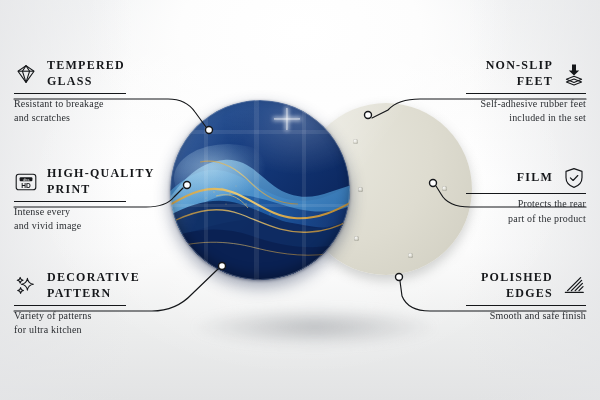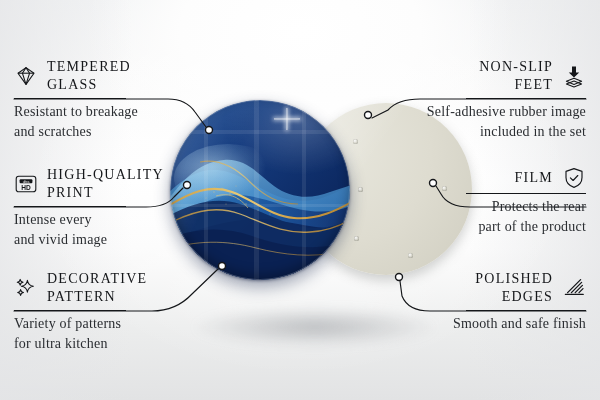--- a/index.html
+++ b/index.html
@@ -81,27 +81,27 @@
   
   .leaders{position:absolute;left:0;top:0;width:600px;height:400px;}
 
   
   .callout{position:absolute;}
   .callout.left{left:14px;text-align:left;}
   .callout.right{right:14px;text-align:right;}
   .co-head{display:flex;align-items:center;gap:9px;}
   .callout.right .co-head{flex-direction:row-reverse;}
   .co-title{
-    font-size:14px;font-weight:400;letter-spacing:1.25px;color:#15171a;
+    font-size:12px;font-weight:700;letter-spacing:1.25px;color:#15171a;
     line-height:1.32;text-transform:uppercase;white-space:nowrap;
   }
   .co-icon{width:24px;height:24px;flex:0 0 24px;display:block;}
   .co-rule{height:1.1px;background:#15171a;margin-top:3px;}
   .co-sub{
-    font-size:14px;color:#2a2d31;line-height:1.45;margin-top:3px;letter-spacing:.2px;
+    font-size:10px;color:#2a2d31;line-height:1.45;margin-top:3px;letter-spacing:.2px;
     white-space:pre-line;
   }
 
   .c1{top:58px;}  .c1 .co-rule{width:112px;}
   .c2{top:166px;} .c2 .co-rule{width:112px;}
   .c3{top:270px;} .c3 .co-rule{width:112px;}
   .c4{top:58px;}  .c4 .co-rule{width:120px;margin-left:auto;}
   .c5{top:166px;} .c5 .co-rule{width:120px;margin-left:auto;}
   .c6{top:270px;} .c6 .co-rule{width:120px;margin-left:auto;}
 </style>
@@ -281,21 +281,21 @@
         <path d="M10 2.6 H14 V8.4 H17.2 L12 13.4 L6.8 8.4 H10 Z" fill="#15171a" stroke="none"></path>
         <path d="M12 14.2 L19.6 17.3 L12 20.4 L4.4 17.3 Z"></path>
         <path d="M12 17.0 L19.6 19.9 L12 22.9 L4.4 19.9 Z"></path>
       </svg>
       <div class="co-title">
         <div>NON-SLIP</div>
         <div>FEET</div>
       </div>
     </div>
     <div class="co-rule"></div>
-    <div class="co-sub">Self-adhesive rubber image
+    <div class="co-sub">Self-adhesive rubber feet
 included in the set</div>
   </div>
 
   <div class="callout right c5">
     <div class="co-head">
       <svg class="co-icon" viewBox="0 0 24 24" fill="none" stroke="#15171a" stroke-width="1.15" stroke-linejoin="round" stroke-linecap="round">
         <path d="M12 2.6 L20 5.4 V11.6 C20 16.4 16.6 19.9 12 21.4 C7.4 19.9 4 16.4 4 11.6 V5.4 Z"></path>
         <path d="M8.4 11.8 L11.1 14.5 L15.8 9.5"></path>
       </svg>
       <div class="co-title">

